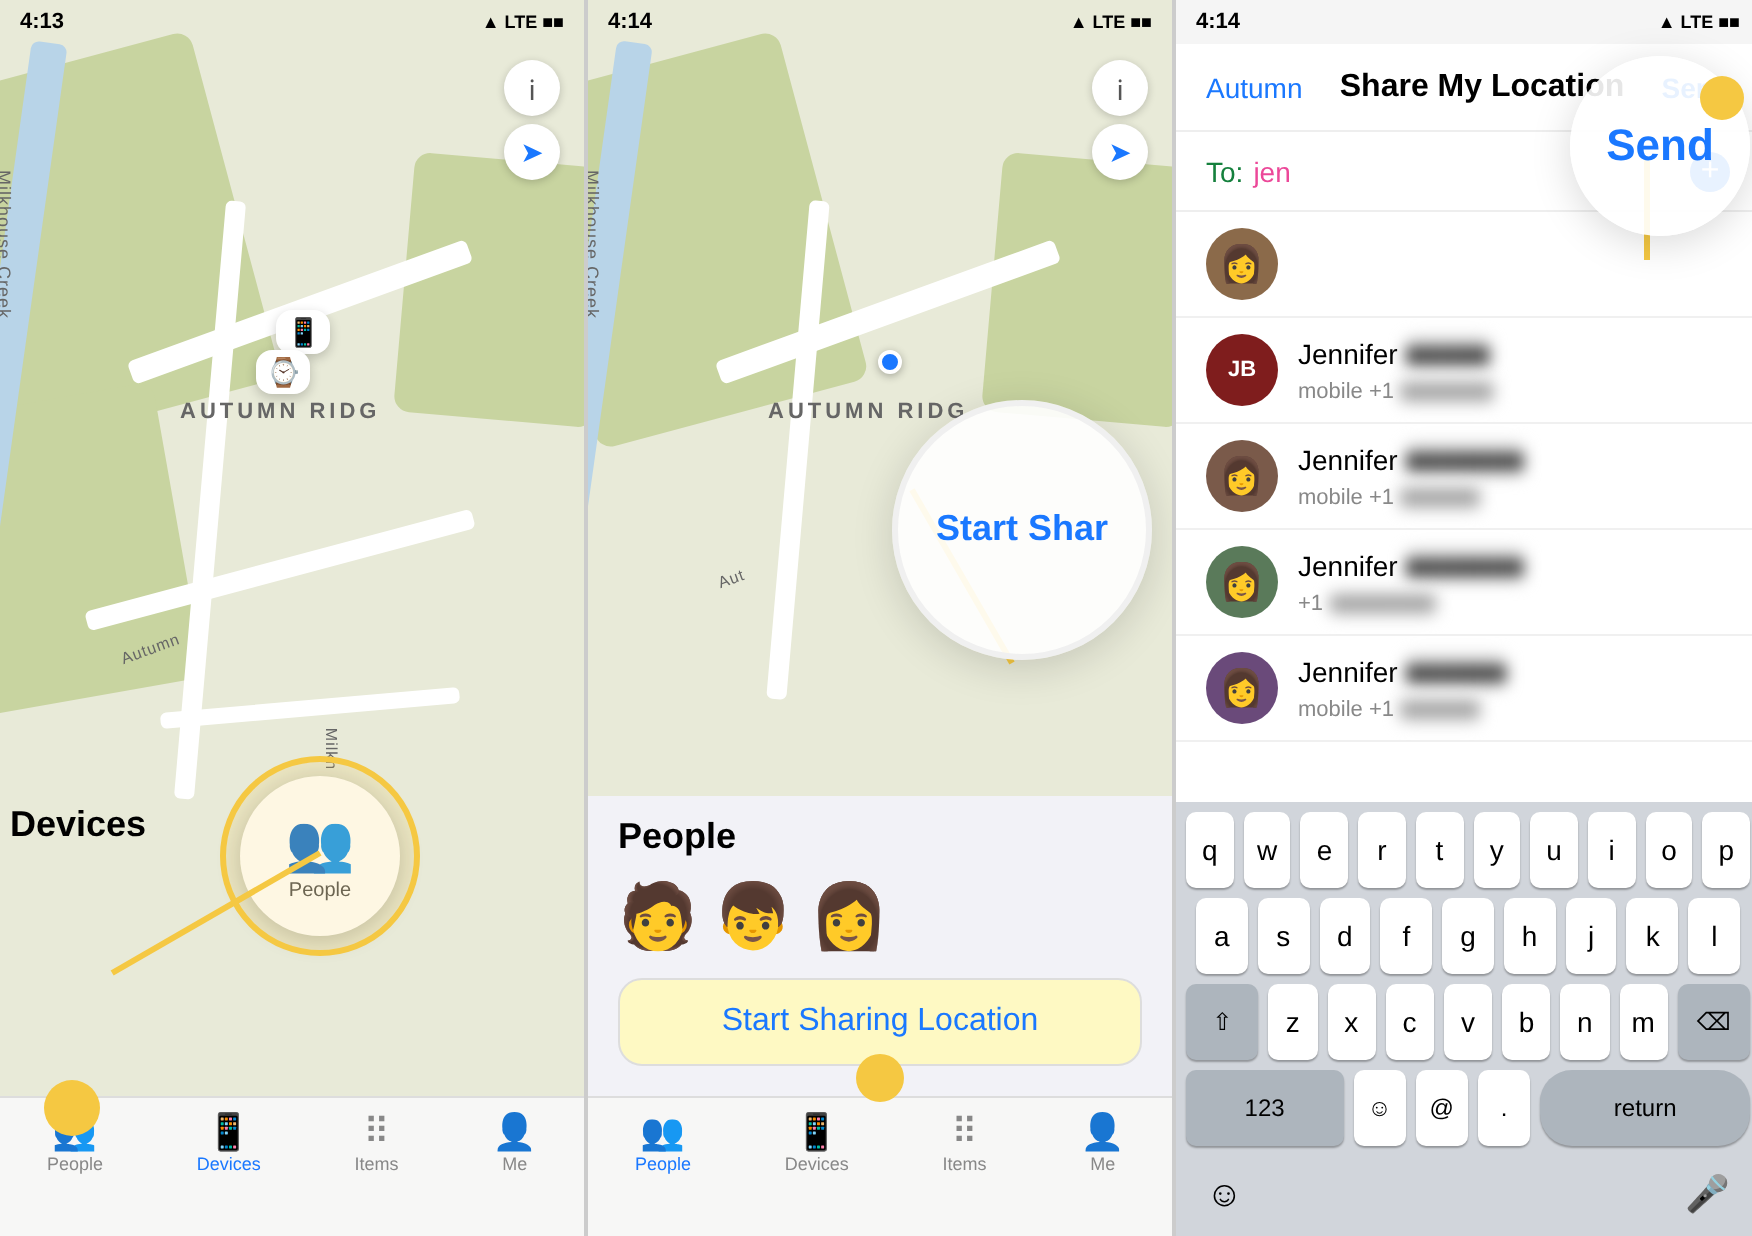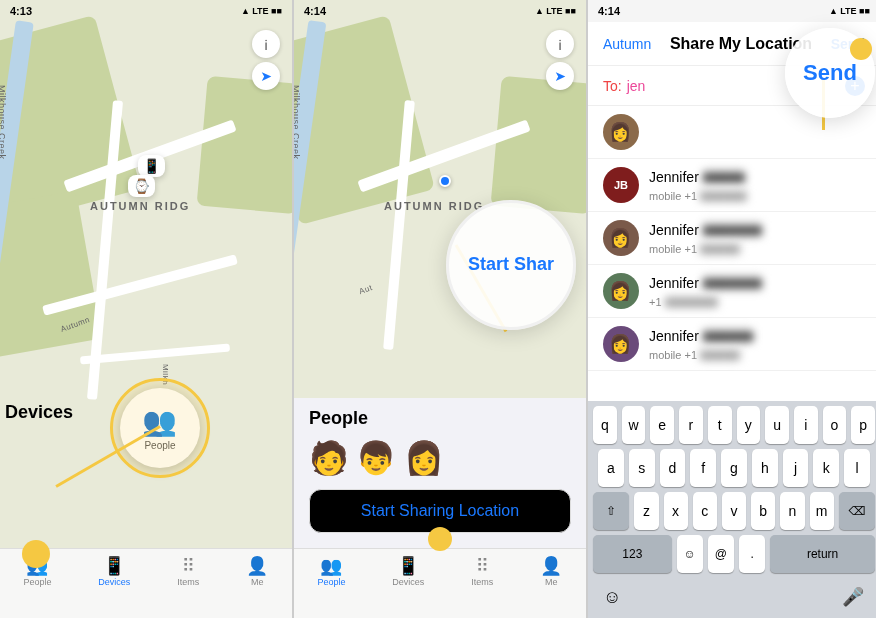--- a/index.html
+++ b/index.html
@@ -136,21 +136,21 @@
     }
     .avatar-row {
       display: flex;
       gap: 8px;
       margin-bottom: 12px;
     }
     .avatar-emoji {
       font-size: 32px;
     }
     .start-sharing-btn {
-      background: #000000;
+      background: #fef9c3;
       border: 1px solid #ddd;
       border-radius: 12px;
       padding: 12px;
       text-align: center;
       font-size: 16px;
       color: #1a78ff;
       font-weight: 500;
       cursor: pointer;
     }
 
@@ -177,21 +177,21 @@
       top: 66px;
       left: 0; right: 0;
       height: 40px;
       background: #fff;
       display: flex;
       align-items: center;
       padding: 0 15px;
       border-bottom: 1px solid #eee;
       z-index: 10;
     }
-    .to-label { font-size: 14px; color: #ef4444; margin-right: 5px; }
+    .to-label { font-size: 14px; color: #15803d; margin-right: 5px; }
     .to-input { font-size: 14px; color: #ec4899; }
     .to-plus {
       margin-left: auto;
       width: 20px; height: 20px;
       background: #1a78ff;
       border-radius: 50%;
       color: #fff;
       font-size: 16px;
       display: flex;
       align-items: center;
@@ -634,21 +634,21 @@
       <div class="kb-key">n</div>
       <div class="kb-key">m</div>
       <div class="kb-key dark" style="flex:1.5;">⌫</div>
     </div>
 
     <div class="kb-bottom-row">
       <div class="kb-key dark" style="flex:1.5;">123</div>
       <div class="kb-key" style="flex:0.5;">☺</div>
       <div class="kb-key" style="flex:0.5;">@</div>
       <div class="kb-key" style="flex:0.5;">.</div>
-      <div class="kb-key dark" style="flex:2;">return</div>
+      <div class="kb-key dark" style="flex:2;border-radius:16px;">return</div>
     </div>
 
     <div style="display:flex;justify-content:space-between;align-items:center;padding:5px 15px 10px;background:#d1d5db;">
       <span style="font-size:18px;">☺</span>
       <span style="font-size:18px;">🎤</span>
     </div>
   </div>
 </div>
 
 </body></html>

